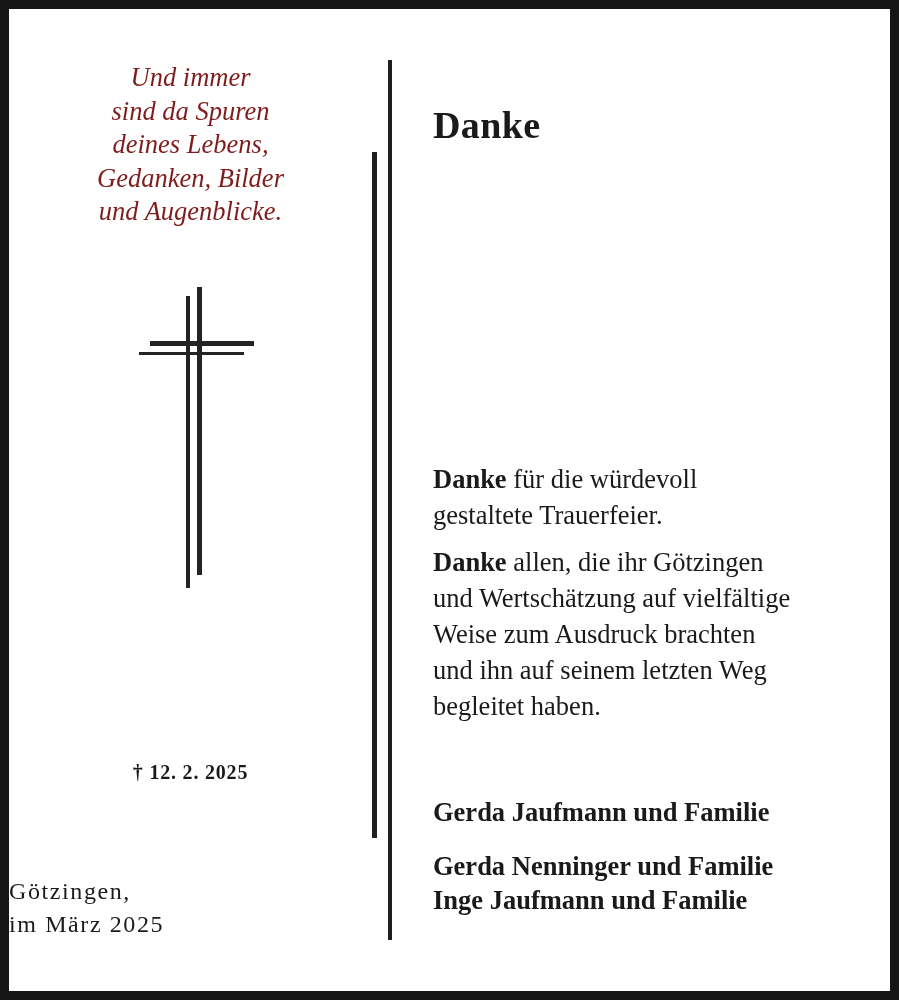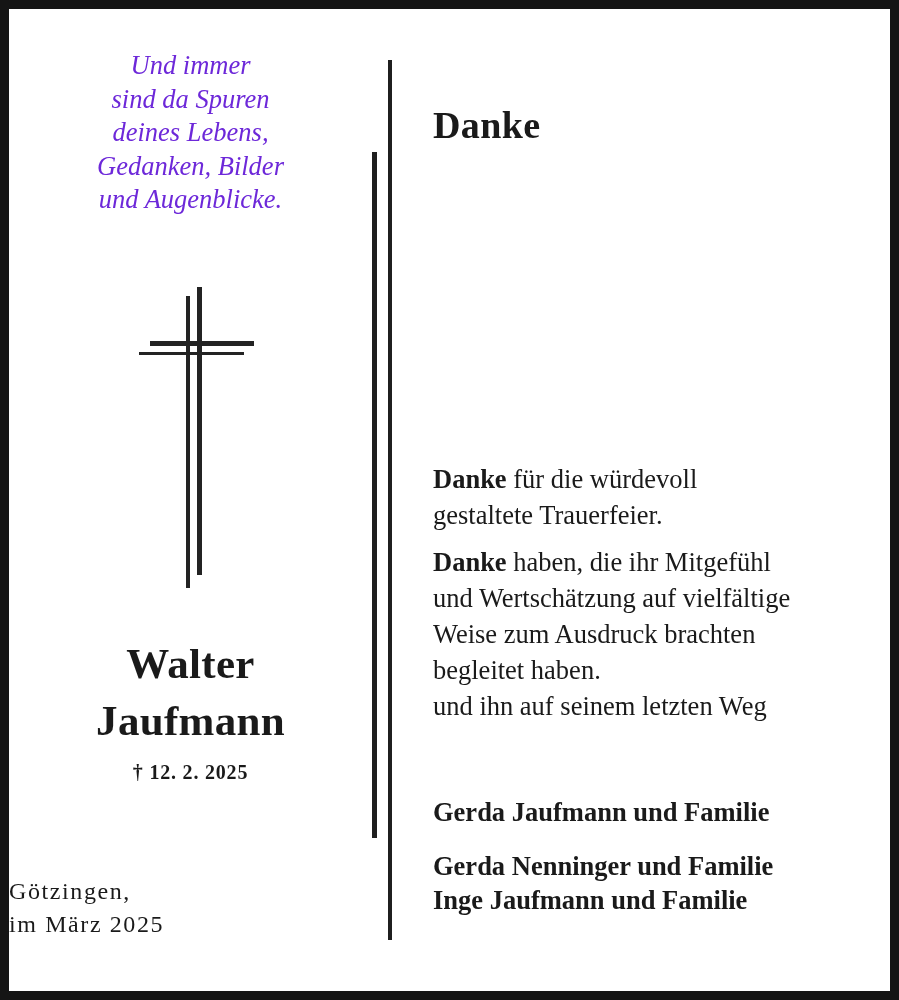--- a/index.html
+++ b/index.html
@@ -53,27 +53,27 @@
     position: absolute;
     left: 0;
     top: 0;
     width: 363px;
     height: 100%;
   }
 
   .verse {
     position: absolute;
     left: 0;
-    top: 40px;
+    top: 52px;
     width: 100%;
     text-align: center;
     font-style: italic;
     font-size: 26.5px;
     line-height: 33.5px;
-    color: #6d28d9;
+    color: #7f1d1d;
   }
   .verse span { display: block; }
 
   
   .cross {
     position: absolute;
     left: 120px;
     top: 262px;
     width: 140px;
     height: 330px;
@@ -211,24 +211,20 @@
         <span>und Augenblicke.</span>
       </div>
 
       <div class="cross">
         <i class="v-back"></i>
         <i class="h-back"></i>
         <i class="v-front"></i>
         <i class="h-front"></i>
       </div>
 
-      <div class="deceased-name">
-        <span>Walter</span>
-        <span>Jaufmann</span>
-      </div>
 
       <div class="death-date">† 12. 2. 2025</div>
 
       <div class="place-date">
         <span>Götzingen,</span>
         <span>im März 2025</span>
       </div>
 
     </div>
 
@@ -236,25 +232,25 @@
 
       <div class="thanks-heading">Danke</div>
 
 
       <div class="body-block para-two">
         <span><b class="lead">Danke</b><em style="font-style:normal"> für die würdevoll</em></span>
         <span>gestaltete Trauerfeier.</span>
       </div>
 
       <div class="body-block para-three">
-        <span><b class="lead">Danke</b><em style="font-style:normal"> haben, die ihr Mitgefühl</em></span>
+        <span><b class="lead">Danke</b><em style="font-style:normal"> allen, die ihr Götzingen</em></span>
         <span>und Wertschätzung auf vielfältige</span>
         <span>Weise zum Ausdruck brachten</span>
+        <span>und ihn auf seinem letzten Weg</span>
         <span>begleitet haben.</span>
-        <span>und ihn auf seinem letzten Weg</span>
       </div>
 
       <div class="signatures sig-primary">
         <span>Gerda Jaufmann und Familie</span>
       </div>
 
       <div class="signatures sig-others">
         <span>Gerda Nenninger und Familie</span>
         <span>Inge Jaufmann und Familie</span>
       </div>

